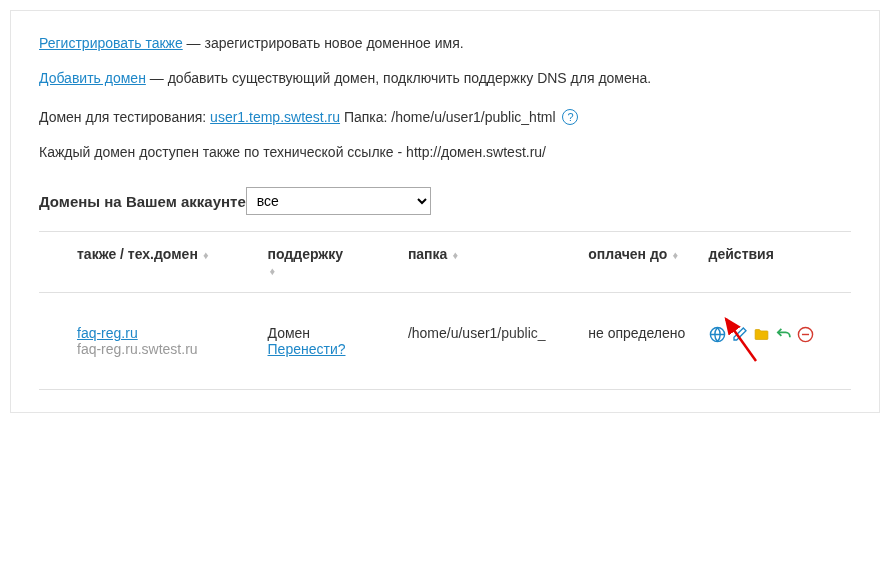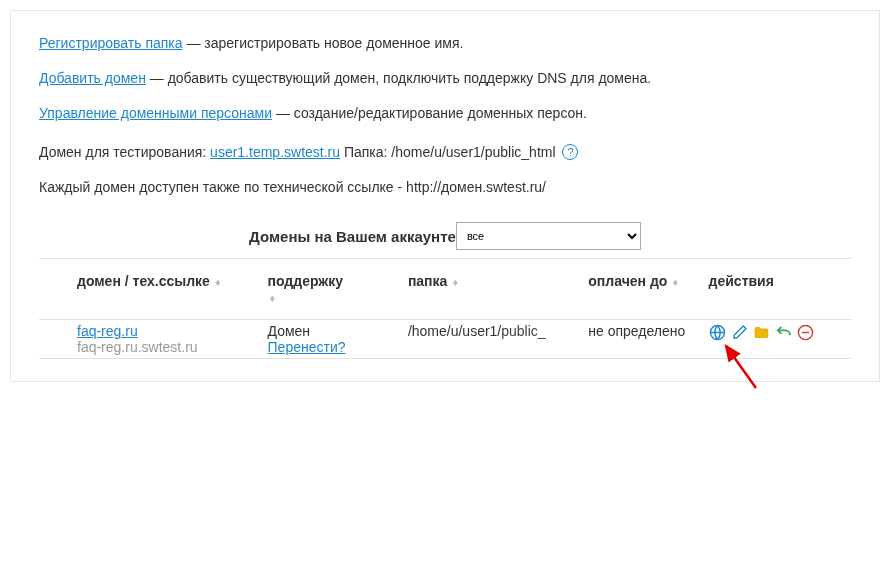--- a/index.html
+++ b/index.html
@@ -53,34 +53,34 @@
       font-size: 11px;
       text-align: center;
       line-height: 14px;
       vertical-align: text-top;
       margin-left: 3px;
       cursor: pointer;
     }
     .table-header-row {
       display: flex;
       align-items: center;
-      justify-content: center;
+      justify-content: flex-start;
       margin-top: 24px;
-      margin-bottom: 8px;
+      margin-bottom: 16px;
     }
     .table-title {
       font-size: 15px;
       font-weight: bold;
     }
     .filter-select {
       width: 185px;
       height: 28px;
       border: 1px solid #aaa;
       background: #fff;
-      font-size: 11px;
+      font-size: 14px;
       padding: 2px 6px;
       cursor: pointer;
     }
     table {
       width: 100%;
       border-collapse: collapse;
       margin-top: 4px;
     }
     thead th {
       text-align: left;
@@ -91,21 +91,21 @@
       border-bottom: 1px solid #e0e0e0;
       color: #333;
       vertical-align: top;
     }
     thead th .sort {
       color: #bbb;
       font-size: 11px;
       margin-left: 2px;
     }
     tbody td {
-      padding: 3px 8px;
+      padding: 32px 8px;
       vertical-align: top;
       border-bottom: 1px solid #e0e0e0;
       font-size: 14px;
     }
     .col-domain { width: 220px; padding-left: 38px; }
     .col-manage { width: 140px; }
     .col-folder { width: 180px; }
     .col-paid { width: 120px; }
     .col-actions { width: 150px; }
     .domain-sub {
@@ -132,49 +132,46 @@
       position: absolute;
       pointer-events: none;
     }
   </style>
 </head>
 <body>
 
 <div class="container">
 
   <div class="action-line">
-    <span class="link">Регистрировать папка</span><span> — зарегистрировать новое доменное имя.</span>
+    <span class="link">Регистрировать также</span><span> — зарегистрировать новое доменное имя.</span>
   </div>
 
   <div class="action-line">
     <span class="link">Добавить домен</span><span> — добавить существующий домен, подключить поддержку DNS для домена.</span>
   </div>
 
-  <div class="action-line">
-    <span class="link">Управление доменными персонами</span><span> — создание/редактирование доменных персон.</span>
-  </div>
 
   <div class="info-line" style="margin-top:18px;">
     <span>Домен для тестирования: </span><span class="link">user1.temp.swtest.ru</span><span> Папка: /home/u/user1/public_html </span><span class="help-icon">?</span>
   </div>
 
   <div class="info-line">Каждый домен доступен также по технической ссылке - http://домен.swtest.ru/</div>
 
   <div class="table-header-row">
     <div class="table-title">Домены на Вашем аккаунте</div>
     <select class="filter-select">
       <option>все</option>
     </select>
   </div>
 
   <table>
     <thead>
       <tr>
         <th class="col-domain">
-          <span>домен / тех.ссылке</span><span class="sort">&nbsp;♦</span>
+          <span>также / тех.домен</span><span class="sort">&nbsp;♦</span>
         </th>
         <th class="col-manage">
           <span>поддержку</span><br><span class="sort">♦</span>
         </th>
         <th class="col-folder">
           <span>папка</span><span class="sort">&nbsp;♦</span>
         </th>
         <th class="col-paid">
           <span>оплачен до</span><span class="sort">&nbsp;♦</span>
         </th>

